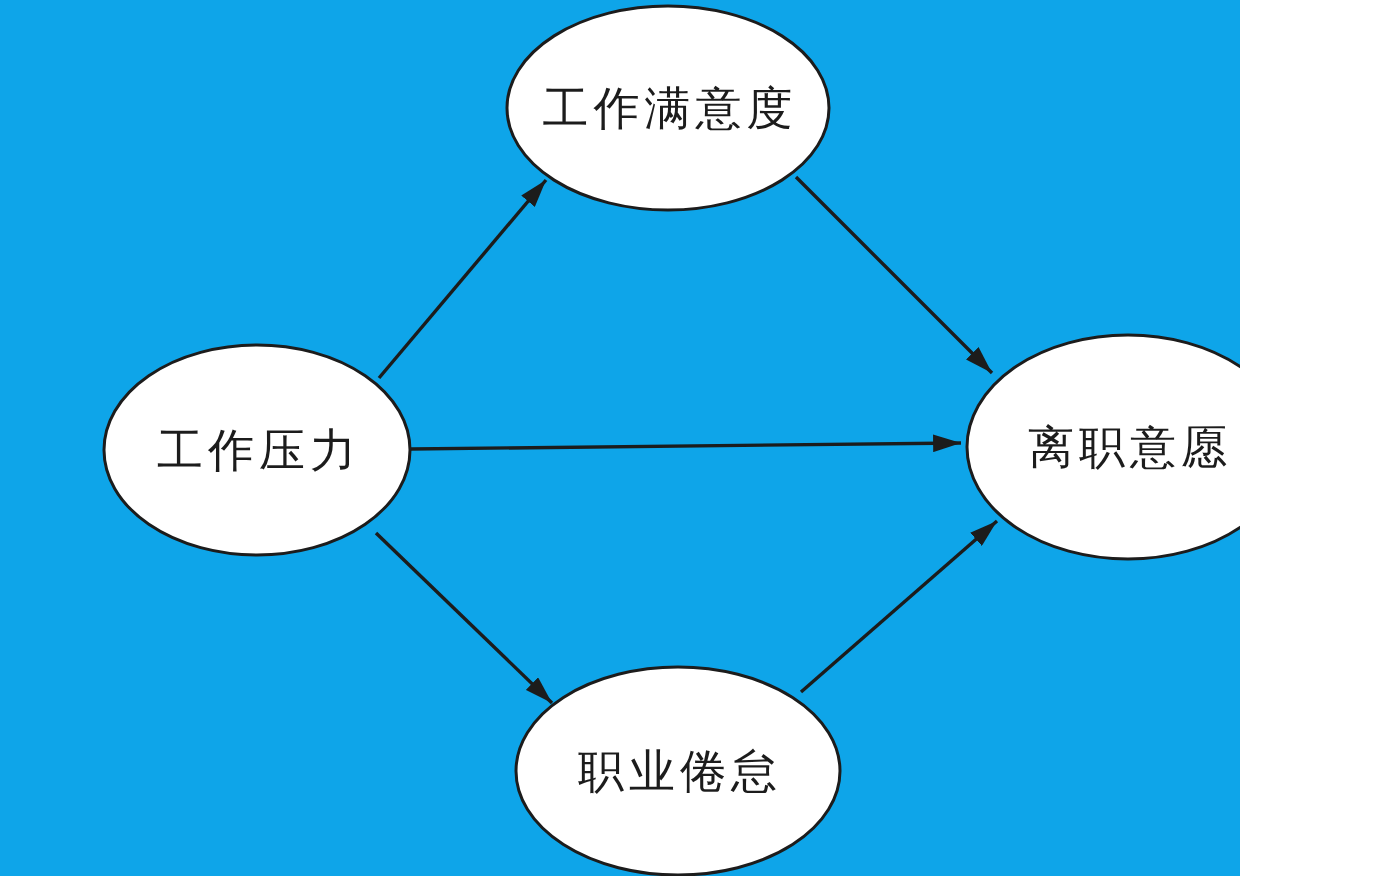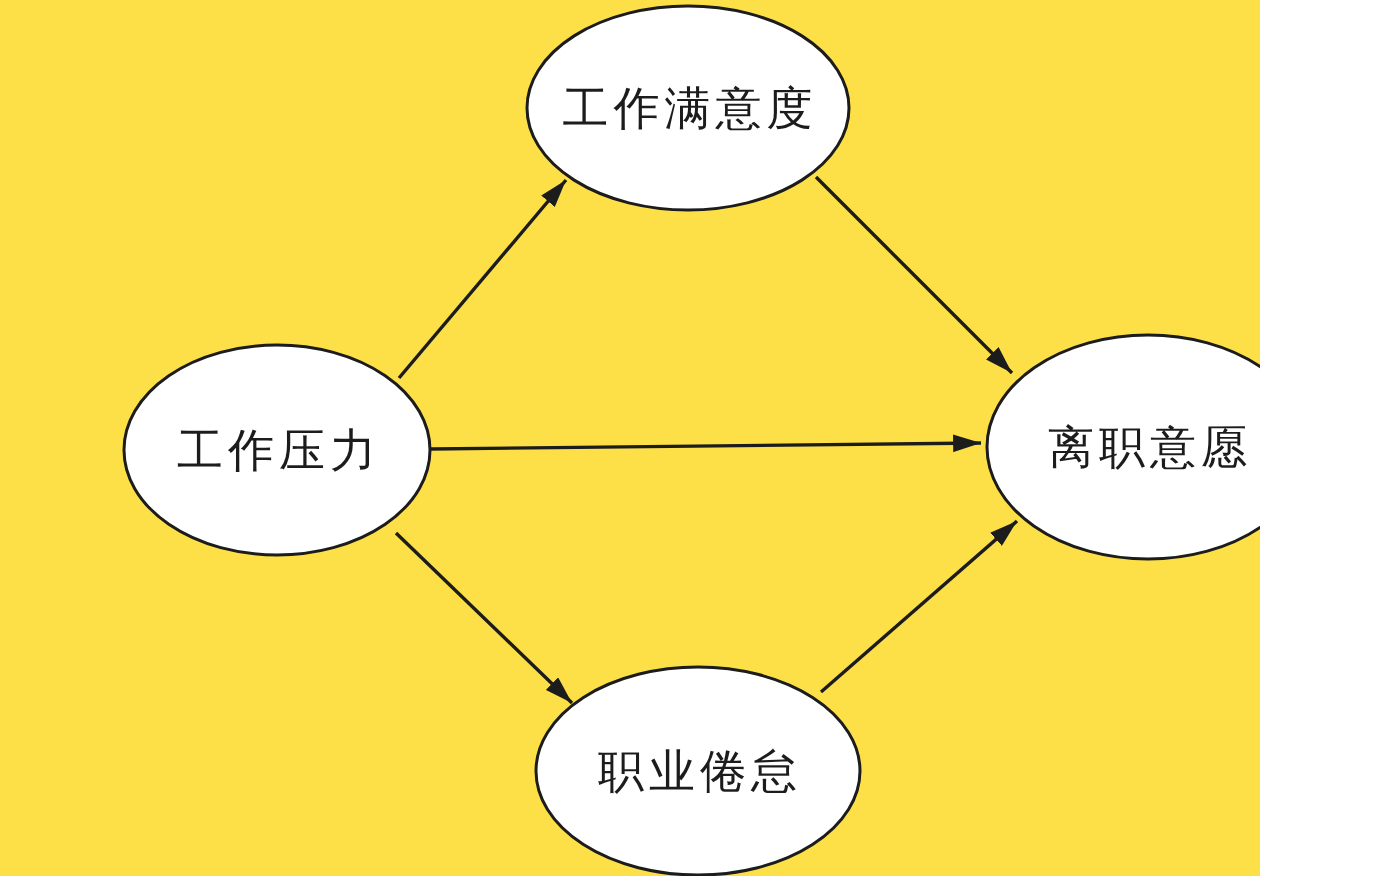--- a/index.html
+++ b/index.html
@@ -4,24 +4,23 @@
 <style>
   html, body {
     margin: 0;
     padding: 0;
     background: #ffffff;
   }
   .canvas {
     position: relative;
     width: 1240px;
     height: 876px;
-    background: #fde047;
+    background: #0ea5e9;
     overflow: hidden;
     font-family: "Liberation Serif", serif;
-    padding-left: 20px;
   }
   svg text {
     font-family: "Liberation Serif", serif;
     font-size: 46px;
     letter-spacing: 5px;
     fill: #1c1c1c;
   }
 </style>
 </head>
 <body>

